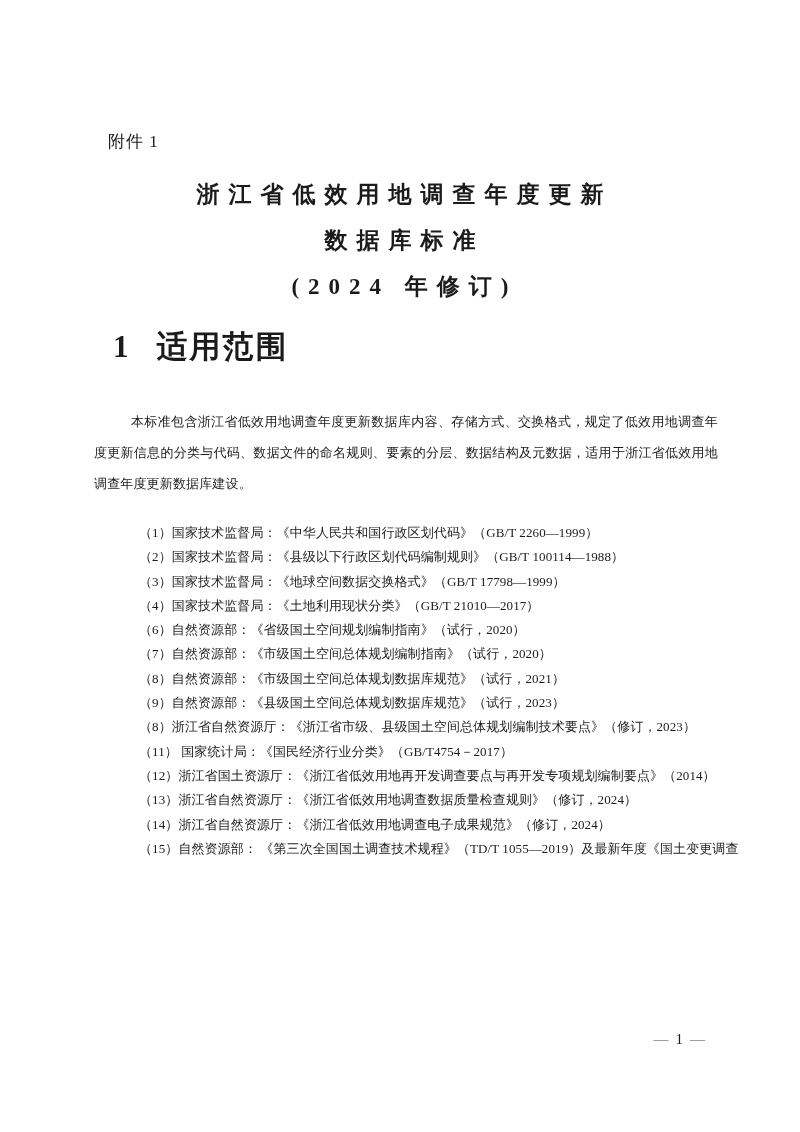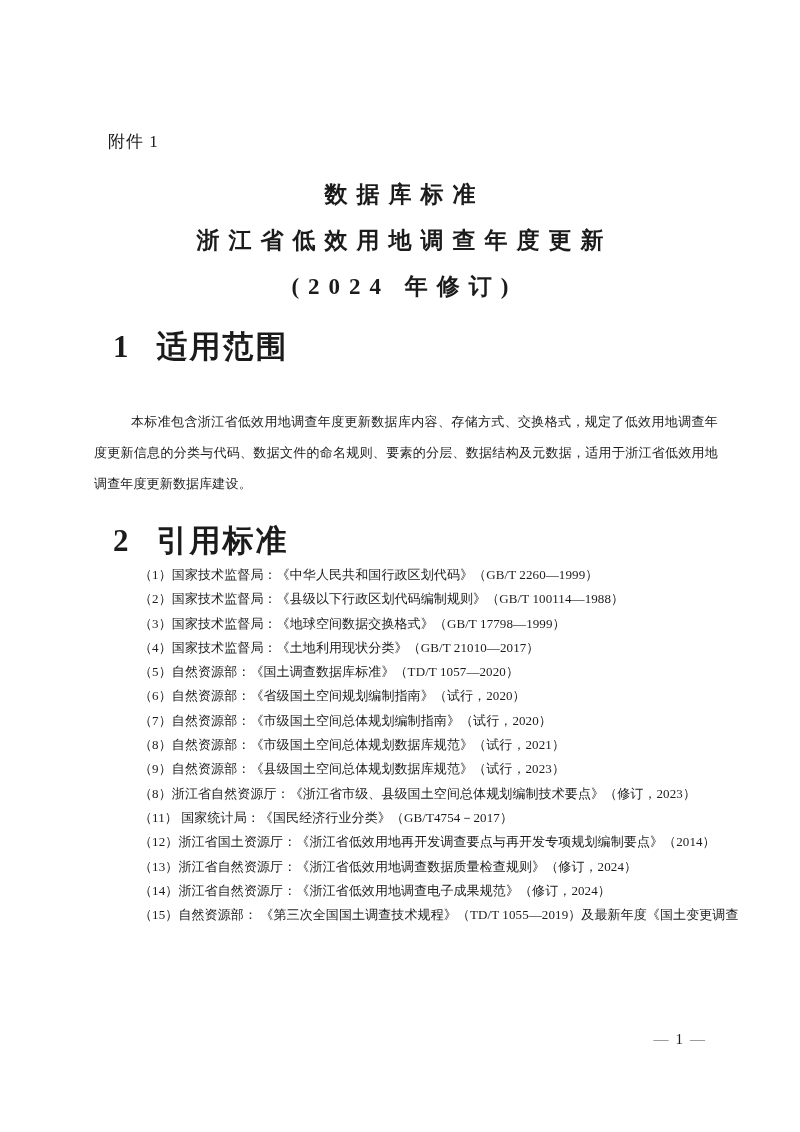--- a/index.html
+++ b/index.html
@@ -77,43 +77,39 @@
   }
 </style>
 </head>
 <body>
 
 <div class="page">
 
   <div class="attachment">附件 1</div>
 
   <div class="doc-title">
+    <div class="t-line">浙江省低效用地调查年度更新</div>
     <div class="t-line">数据库标准</div>
-    <div class="t-line">浙江省低效用地调查年度更新</div>
     <div class="t-line">(2024 年修订)</div>
   </div>
 
   <div class="section section-1">
     <div class="sec-heading">
       <span class="num">1</span><span class="gap"></span><span>适用范围</span>
     </div>
     <p class="sec-paragraph">本标准包含浙江省低效用地调查年度更新数据库内容、存储方式、交换格式，规定了低效用地调查年度更新信息的分类与代码、数据文件的命名规则、要素的分层、数据结构及元数据，适用于浙江省低效用地调查年度更新数据库建设。</p>
   </div>
 
   <div class="section section-2">
-    <div class="sec-heading">
-      <span class="num">2</span><span class="gap"></span><span>引用标准</span>
-    </div>
 
     <div class="references">
       <div class="reference-item">（1）国家技术监督局：《中华人民共和国行政区划代码》（GB/T 2260—1999）</div>
       <div class="reference-item">（2）国家技术监督局：《县级以下行政区划代码编制规则》（GB/T 100114—1988）</div>
       <div class="reference-item">（3）国家技术监督局：《地球空间数据交换格式》（GB/T 17798—1999）</div>
       <div class="reference-item">（4）国家技术监督局：《土地利用现状分类》（GB/T 21010—2017）</div>
-      <div class="reference-item">（5）自然资源部：《国土调查数据库标准》（TD/T 1057—2020）</div>
       <div class="reference-item">（6）自然资源部：《省级国土空间规划编制指南》（试行，2020）</div>
       <div class="reference-item">（7）自然资源部：《市级国土空间总体规划编制指南》（试行，2020）</div>
       <div class="reference-item">（8）自然资源部：《市级国土空间总体规划数据库规范》（试行，2021）</div>
       <div class="reference-item">（9）自然资源部：《县级国土空间总体规划数据库规范》（试行，2023）</div>
       <div class="reference-item">（8）浙江省自然资源厅：《浙江省市级、县级国土空间总体规划编制技术要点》（修订，2023）</div>
       <div class="reference-item">（11） 国家统计局：《国民经济行业分类》（GB/T4754－2017）</div>
       <div class="reference-item">（12）浙江省国土资源厅：《浙江省低效用地再开发调查要点与再开发专项规划编制要点》（2014）</div>
       <div class="reference-item">（13）浙江省自然资源厅：《浙江省低效用地调查数据质量检查规则》（修订，2024）</div>
       <div class="reference-item">（14）浙江省自然资源厅：《浙江省低效用地调查电子成果规范》（修订，2024）</div>
       <div class="reference-item">（15）自然资源部： 《第三次全国国土调查技术规程》（TD/T 1055—2019）及最新年度《国土变更调查</div>

